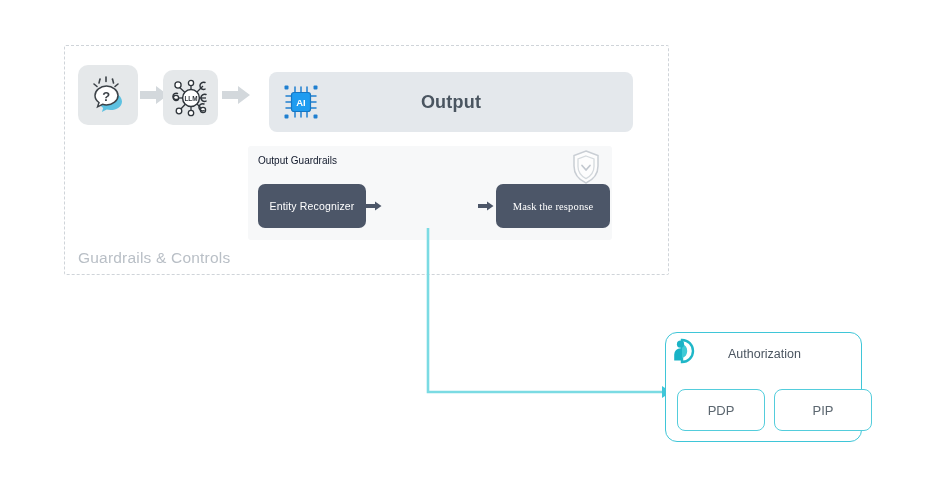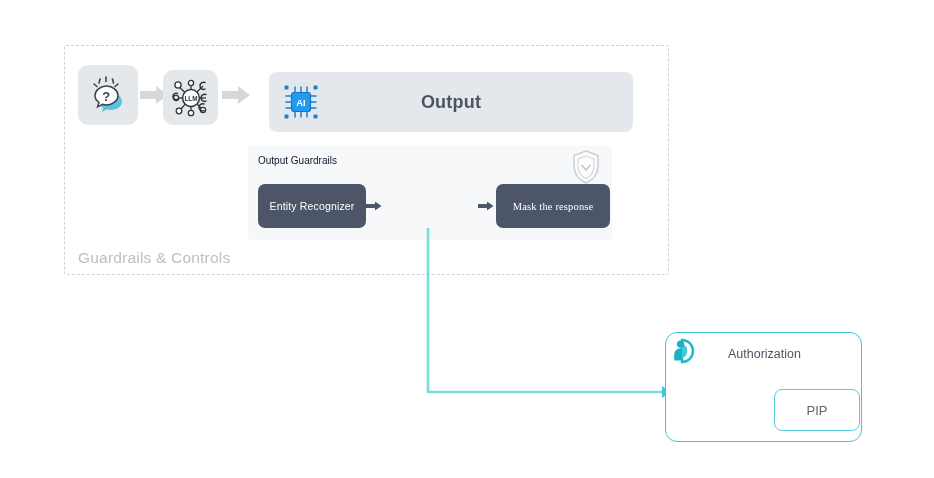--- a/index.html
+++ b/index.html
@@ -158,21 +158,21 @@
     border: 1.4px solid #53cddc;
     border-radius: 8px;
     background: #ffffff;
     display: flex;
     align-items: center;
     justify-content: center;
     font-size: 13px;
     color: #5c6770;
   }
   #box-pdp { left: 11px;  width: 88px; }
-  #box-pip { left: 108px; width: 86px; }
+  #box-pip { left: 108px; width: 98px; }
 </style>
 </head>
 <body>
 
 <div id="canvas">
 
   <div class="dashed-zone"></div>
   <div class="zone-caption">Guardrails &amp; Controls</div>
 
   <div class="tile" id="tile-question">
@@ -297,16 +297,17 @@
         <path d="M11 8 A7.3 7.3 0 0 1 11 22 Z" fill="#3ecad6"></path>
         <circle cx="9.5" cy="8.2" r="3.6" fill="#19b3c6"></circle>
         <path d="M3.2 24.5 V18.6 a6.4 6.4 0 0 1 6.4-6.4 h1.2 v12.3 Z" fill="#19b3c6"></path>
       </svg>
     </div>
 
     <div id="auth-title">
       <span>Authorization</span>
     </div>
 
+    <div class="sub-box" id="box-pdp">PDP</div>
     <div class="sub-box" id="box-pip">PIP</div>
   </div>
 
 </div>
 
 </body></html>

